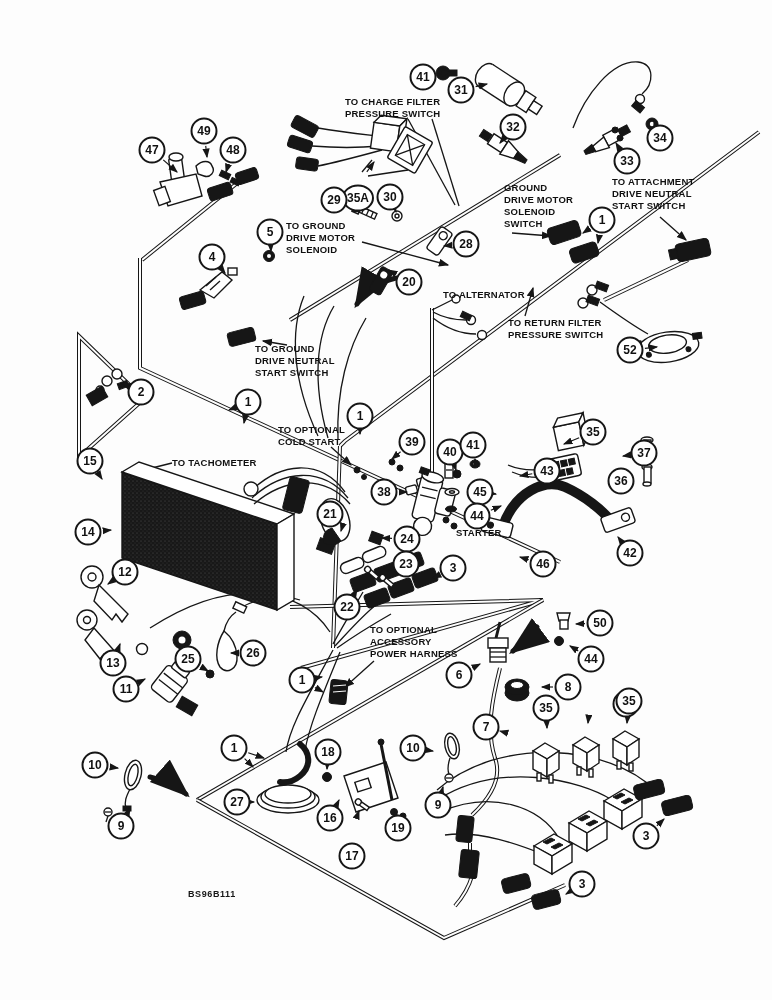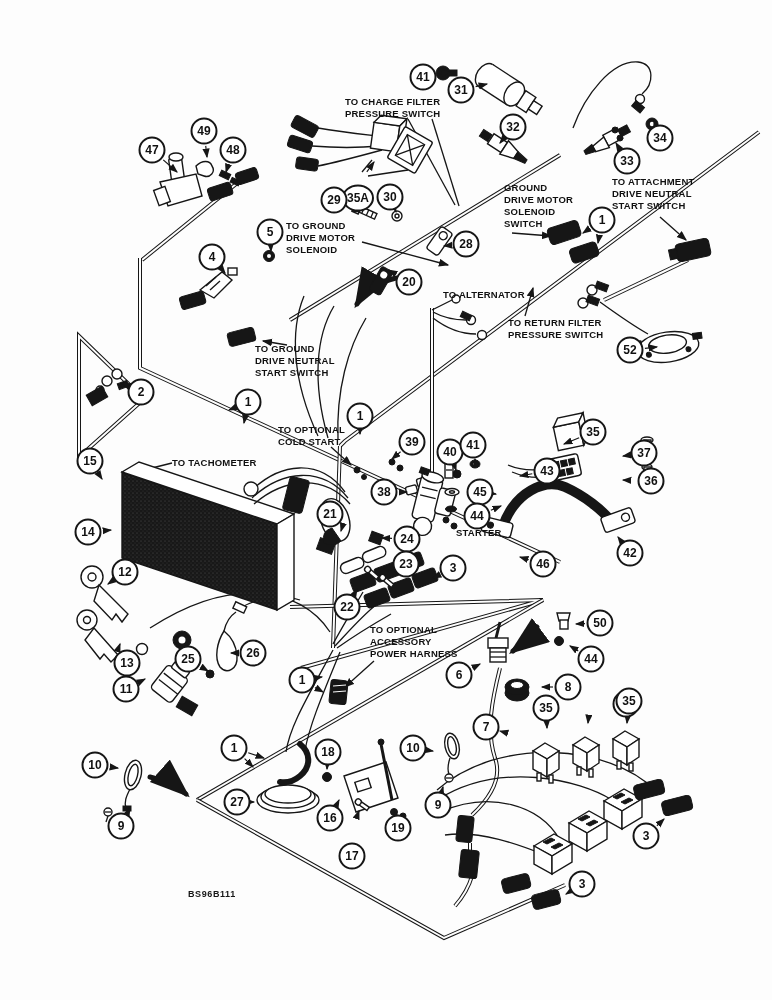--- a/index.html
+++ b/index.html
@@ -620,36 +620,36 @@
       <div class="callout" style="left: 602px; top: 220px;">1</div>
       <div class="callout" style="left: 630px; top: 350px;">52</div>
       <div class="callout" style="left: 141px; top: 392px;">2</div>
       <div class="callout" style="left: 248px; top: 402px;">1</div>
       <div class="callout" style="left: 360px; top: 416px;">1</div>
       <div class="callout" style="left: 412px; top: 442px;">39</div>
       <div class="callout" style="left: 450px; top: 452px;">40</div>
       <div class="callout" style="left: 473px; top: 445px;">41</div>
       <div class="callout" style="left: 644px; top: 453px;">37</div>
       <div class="callout" style="left: 547px; top: 471px;">43</div>
-      <div class="callout" style="left: 651px; top: 481px;">36</div>
+      <div class="callout" style="left: 621px; top: 481px;">36</div>
       <div class="callout" style="left: 384px; top: 492px;">38</div>
       <div class="callout" style="left: 480px; top: 492px;">45</div>
       <div class="callout" style="left: 477px; top: 516px;">44</div>
       <div class="callout" style="left: 90px; top: 461px;">15</div>
       <div class="callout" style="left: 330px; top: 514px;">21</div>
       <div class="callout" style="left: 88px; top: 532px;">14</div>
       <div class="callout" style="left: 407px; top: 539px;">24</div>
       <div class="callout" style="left: 406px; top: 564px;">23</div>
       <div class="callout" style="left: 630px; top: 553px;">42</div>
       <div class="callout" style="left: 125px; top: 572px;">12</div>
       <div class="callout" style="left: 347px; top: 607px;">22</div>
       <div class="callout" style="left: 453px; top: 568px;">3</div>
       <div class="callout" style="left: 543px; top: 564px;">46</div>
       <div class="callout" style="left: 593px; top: 432px;">35</div>
-      <div class="callout" style="left: 127px; top: 663px;">13</div>
+      <div class="callout" style="left: 113px; top: 663px;">13</div>
       <div class="callout" style="left: 188px; top: 659px;">25</div>
       <div class="callout" style="left: 253px; top: 653px;">26</div>
       <div class="callout" style="left: 126px; top: 689px;">11</div>
       <div class="callout" style="left: 600px; top: 623px;">50</div>
       <div class="callout" style="left: 591px; top: 659px;">44</div>
       <div class="callout" style="left: 302px; top: 680px;">1</div>
       <div class="callout" style="left: 459px; top: 675px;">6</div>
       <div class="callout" style="left: 568px; top: 687px;">8</div>
       <div class="callout" style="left: 546px; top: 708px;">35</div>
       <div class="callout" style="left: 594px; top: 704px; margin-left: 32px;">51</div>

